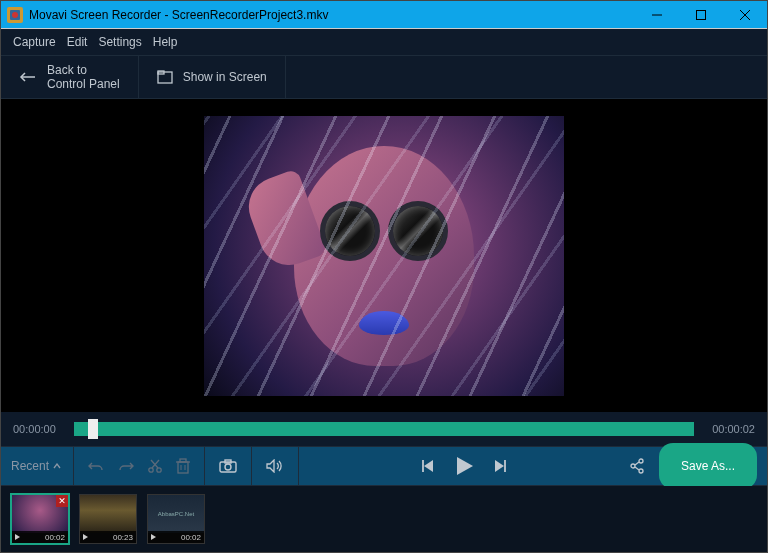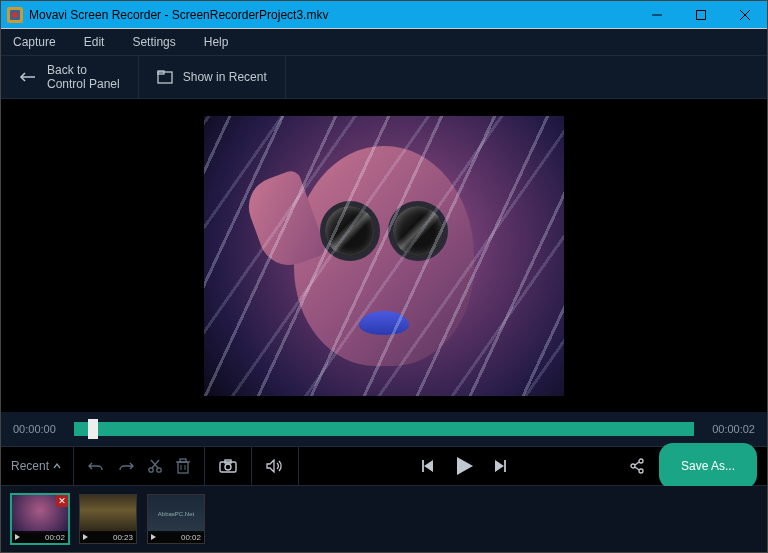--- a/index.html
+++ b/index.html
@@ -3,38 +3,38 @@
 <meta charset="utf-8">
 <style>
 * { margin: 0; padding: 0; box-sizing: border-box; font-family: "Segoe UI", Arial, sans-serif; }
 body { width: 768px; height: 553px; background: #fff; overflow: hidden; border: 1px solid #444; }
 .titlebar { height: 28px; background: #0ea5e9; display: flex; align-items: center; padding: 0 0 0 6px; border-bottom: 1px solid #ccc; }
 .titlebar .app-icon { width: 16px; height: 16px; margin-right: 6px; }
 .titlebar .title { font-size: 12px; color: #000; flex: 1; }
 .winbtns { display: flex; height: 100%; }
 .winbtn { width: 44px; display: flex; align-items: center; justify-content: center; }
 .appbody { background: #0e1a2a; height: calc(100% - 28px); display: flex; flex-direction: column; }
-.menubar { height: 26px; display: flex; align-items: center; padding: 0 12px; gap: 28px; background: #0e1a2a; }
+.menubar { height: 26px; display: flex; align-items: center; padding: 0 12px; gap: 11px; background: #0e1a2a; }
 .menubar span { color: #c0c8d0; font-size: 12px; }
 .topactions { height: 44px; display: flex; align-items: stretch; border-top: 1px solid #1d2b3a; border-bottom: 1px solid #1d2b3a; }
 .topbtn { display: flex; align-items: center; padding: 0 18px; gap: 10px; color: #c0c8d0; font-size: 12px; border-right: 1px solid #1d2b3a; justify-content: center; }
 .topbtn svg { flex-shrink: 0; }
 .topbtn .two-line { line-height: 14px; }
 .preview { flex: 1; background: #000; display: flex; align-items: center; justify-content: center; position: relative; }
 .previewimg { width: 360px; height: 280px; background: radial-gradient(circle at 55% 45%, #a85a88 0%, #6b3a6e 30%, #231a45 75%, #0a0a1a 100%); position: relative; overflow: hidden; }
 .face { position: absolute; left: 50%; top: 50%; transform: translate(-50%, -50%); width: 180px; height: 220px; background: linear-gradient(135deg, #c77590, #8a4d7a 60%, #5a3560); border-radius: 50% 50% 45% 45%; }
 .glasses { position: absolute; top: 85px; left: 50%; transform: translateX(-50%); display: flex; gap: 8px; }
 .lens { width: 60px; height: 60px; border: 5px solid #2a2a35; border-radius: 50%; background: linear-gradient(135deg, #444, #111 40%, #555 50%, #111 60%); box-shadow: inset 0 0 10px rgba(255,255,255,.3); }
 .lips { position: absolute; top: 195px; left: 50%; transform: translateX(-50%); width: 50px; height: 24px; background: linear-gradient(#4a5ae0, #2a3ab0); border-radius: 50% 50% 50% 50% / 60% 60% 40% 40%; }
 .hand { position: absolute; top: 60px; left: 50px; width: 60px; height: 90px; background: linear-gradient(135deg, #c77590, #8a4d7a); border-radius: 30px 10px 10px 30px; transform: rotate(-20deg); }
 .water { position: absolute; inset: 0; background: repeating-linear-gradient(115deg, transparent 0 22px, rgba(220,230,255,.28) 22px 25px, transparent 25px 48px), repeating-linear-gradient(-55deg, transparent 0 30px, rgba(200,220,255,.18) 30px 33px, transparent 33px 60px); mix-blend-mode: screen; }
 .timeline { height: 34px; background: #0e1a2a; display: flex; align-items: center; padding: 0 12px; gap: 18px; font-size: 11px; color: #8a96a5; }
 .track { flex: 1; height: 14px; background: #1aa686; position: relative; }
 .playhead { position: absolute; left: 14px; top: -3px; width: 10px; height: 20px; background: #eee; }
-.controls { height: 40px; background: #000000; display: flex; align-items: center; padding: 0 10px; border-top: 1px solid #1d2b3a; border-bottom: 1px solid #1d2b3a; }
+.controls { height: 40px; background: #0c4a6e; display: flex; align-items: center; padding: 0 10px; border-top: 1px solid #1d2b3a; border-bottom: 1px solid #1d2b3a; }
 .recent { color: #8a96a5; font-size: 12px; display: flex; align-items: center; gap: 4px; padding-right: 12px; border-right: 1px solid #1d2b3a; height: 100%; }
 .ctrlgroup { display: flex; align-items: center; gap: 14px; padding: 0 14px; border-right: 1px solid #1d2b3a; height: 100%; }
 .ctrlicon { color: #5a6a7a; display: flex; }
 .ctrlicon.active { color: #c0c8d0; }
 .playgroup { flex: 1; display: flex; align-items: center; justify-content: center; gap: 18px; }
 .savebtn { background: #1aa686; color: #fff; font-size: 12px; padding: 16px 22px; border-radius: 14px; display: flex; align-items: center; }
 .thumbs { height: 66px; background: #0b1420; display: flex; align-items: center; padding: 6px 10px; gap: 10px; }
 .thumb { width: 58px; height: 50px; position: relative; background: #222; border: 1px solid #333; }
 .thumb.selected { border: 1px solid #1aa686; outline: 1px solid #1aa686; }
 .thumb .img { width: 100%; height: 38px; }
@@ -91,21 +91,21 @@
           <polyline points="6,2 2,6 6,10" fill="none" stroke="#c0c8d0" stroke-width="1.5"></polyline>
         </svg>
       <div class="two-line" style="white-space:pre-line">Back to
 Control Panel</div>
     </div>
     <div class="topbtn">
       <svg width="16" height="14" viewBox="0 0 16 14">
           <rect x="1" y="2" width="14" height="11" fill="none" stroke="#c0c8d0" stroke-width="1.3"></rect>
           <rect x="1" y="1" width="6" height="3" fill="none" stroke="#c0c8d0" stroke-width="1.3"></rect>
         </svg>
-      <span>Show in Recent</span>
+      <span>Show in Screen</span>
     </div>
   </div>
 
   <div class="preview">
     <div class="previewimg">
       <div class="face"></div>
       <div class="hand"></div>
       <div class="glasses">
           <div class="lens"></div>
           <div class="lens"></div>

